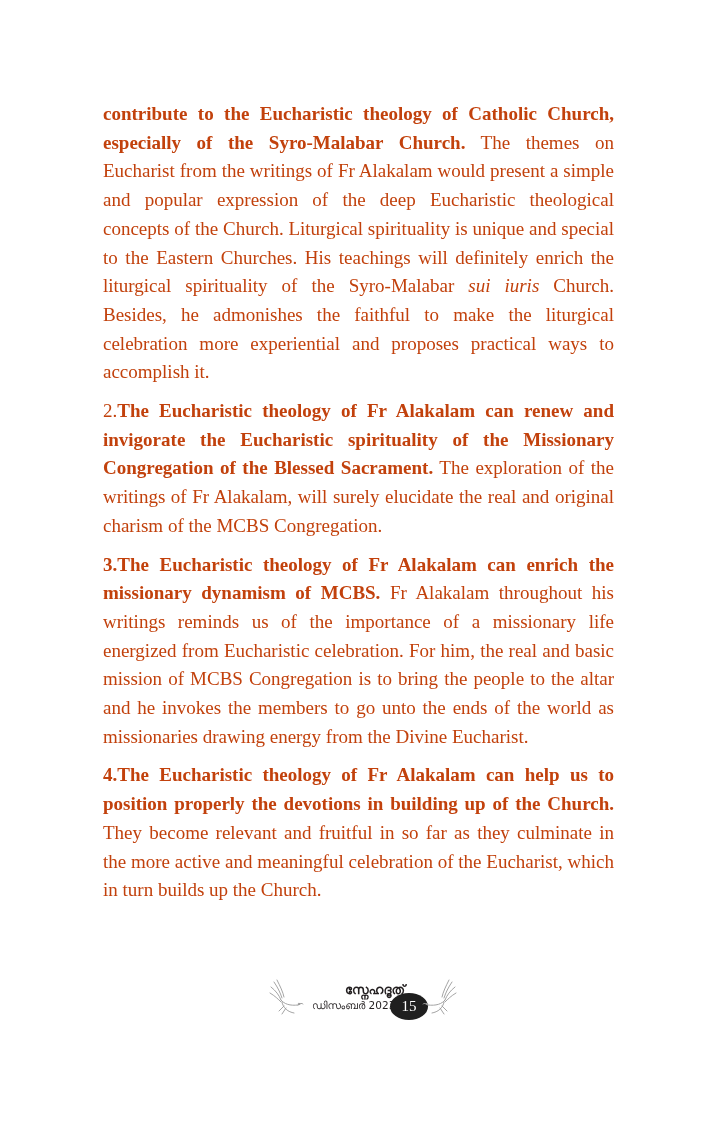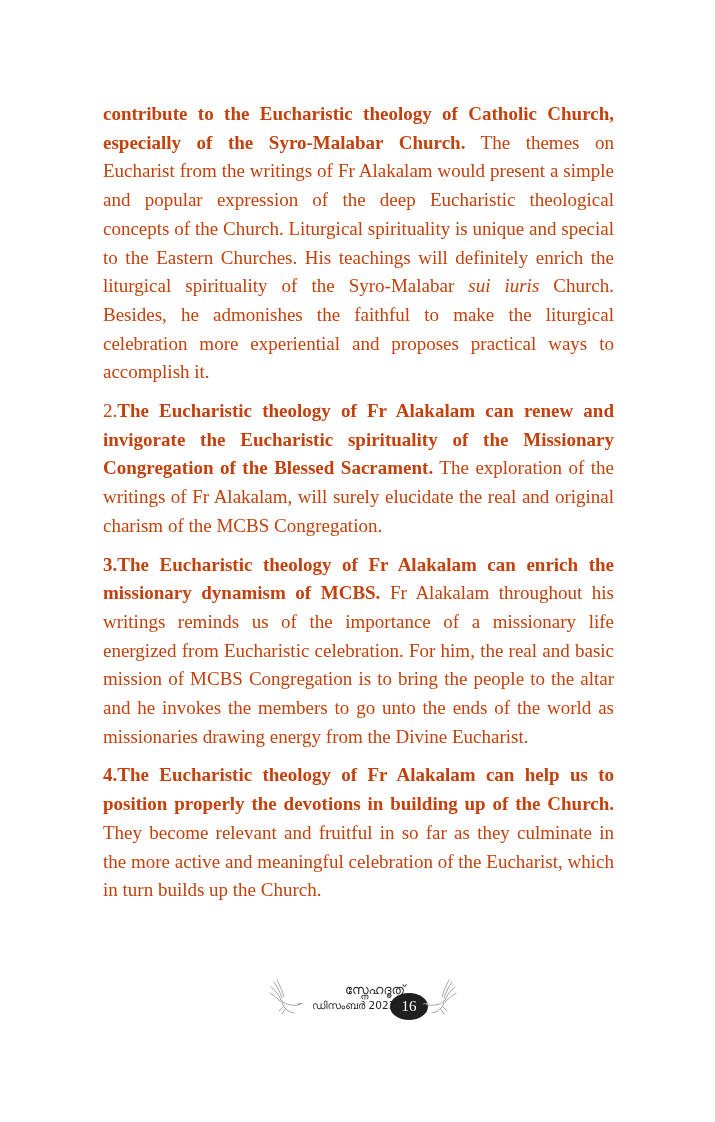--- a/index.html
+++ b/index.html
@@ -61,21 +61,21 @@
       left: 36px;
       top: 6px;
       font-family: "DejaVu Sans", sans-serif;
       color: #231f20;
       text-align: right;
       width: 88px;
     }
     .mast-title {
       display: block;
       font-size: 13px;
-      font-weight: normal;
+      font-weight: bold;
       line-height: 16px;
       white-space: nowrap;
       text-align: center;
       padding-left: 4px;
       margin-left: 37px;
     }
     .mast-issue {
       display: block;
       font-size: 10.5px;
       line-height: 14px;
@@ -135,21 +135,21 @@
       <path d="M18 30 L14 36"></path>
       <circle cx="31" cy="26" r="0.8" fill="#9a9a9a"></circle>
     </svg>
   </span>
 
   <div class="mast">
     <span class="mast-title">സ്നേഹദൂത്</span>
     <span class="mast-issue">ഡിസംബർ 2023</span>
   </div>
 
-  <div class="page-badge">16</div>
+  <div class="page-badge">15</div>
 
   <span class="dove dove-right">
     <svg width="36" height="38" viewBox="0 0 36 38" fill="none" stroke="#9a9a9a" stroke-width="0.9" stroke-linecap="round">
       <path d="M6 4 C10 10, 12 14, 14 20"></path>
       <path d="M3 9 C8 13, 11 17, 13 22"></path>
       <path d="M2 15 C7 18, 10 21, 13 24"></path>
       <path d="M9 2 C12 8, 15 14, 16 19"></path>
       <path d="M13 22 C16 26, 22 28, 30 27"></path>
       <path d="M14 24 C15 30, 20 34, 26 35"></path>
       <path d="M30 27 C32 25, 34 25, 35 26"></path>

